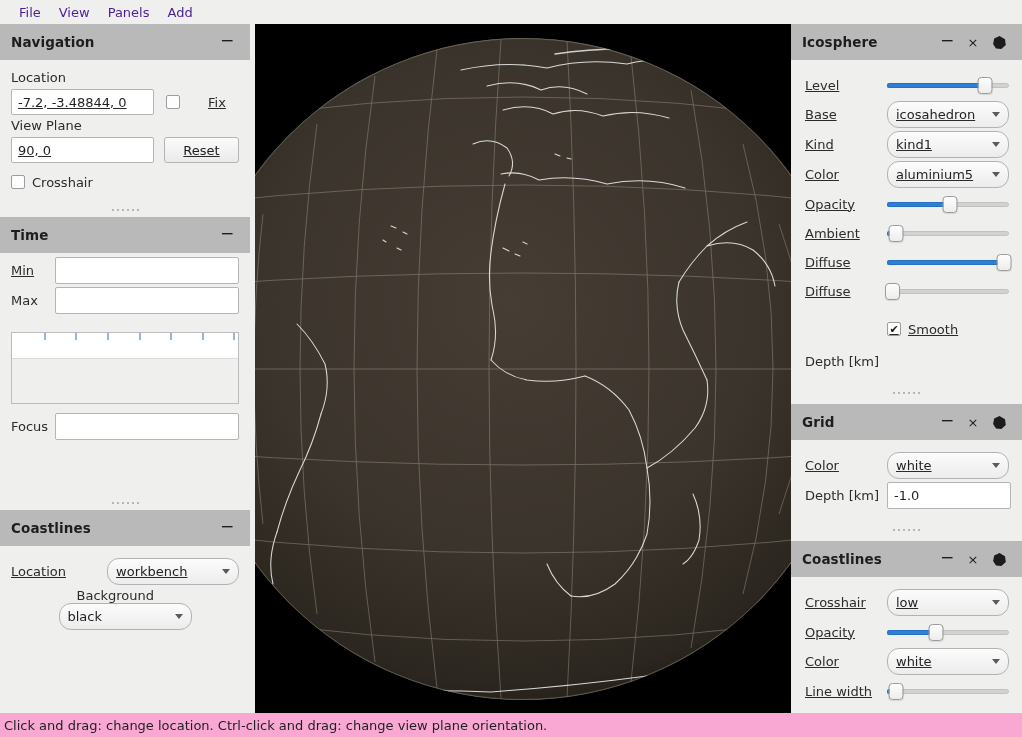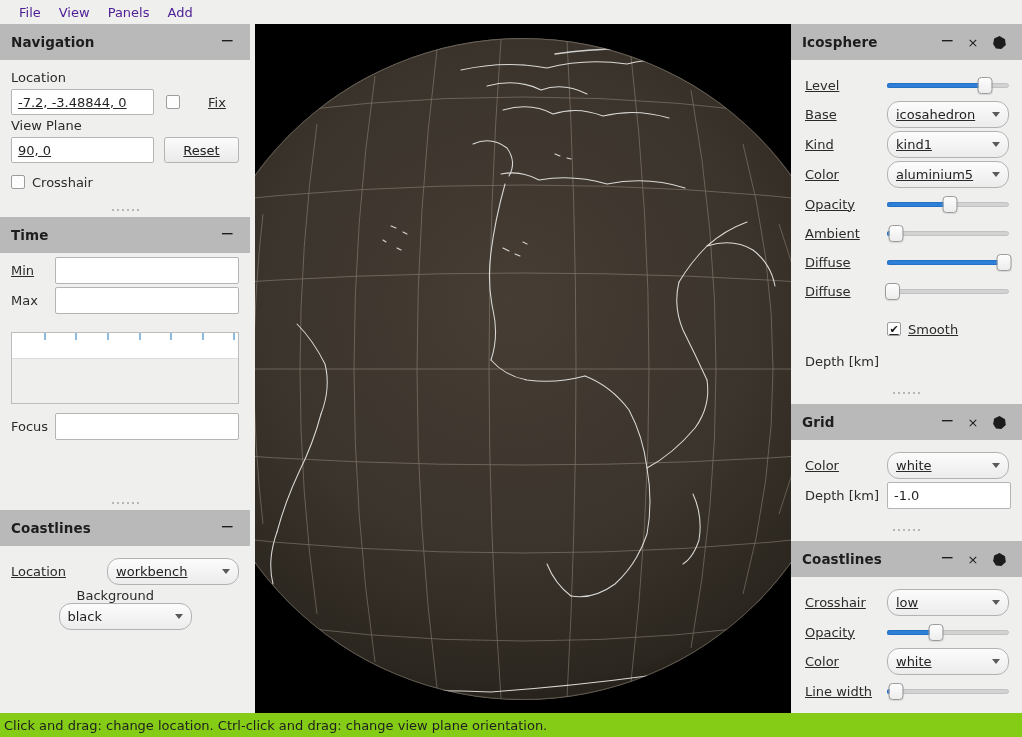--- a/index.html
+++ b/index.html
@@ -201,21 +201,21 @@
     width: 536px; height: 689px;
     background: #000000;
     overflow: hidden;
   }
   .viewport svg { display: block; }
 
   
   .statusbar {
     position: absolute; left: 0; top: 713px;
     width: 1022px; height: 24px;
-    background: #84cc16;
+    background: #f9a8d4;
     display: flex; align-items: center;
     padding-left: 4px;
     font-size: 13px; color: #1f1f1f;
   }
 </style>
 </head>
 <body>
 
 <div id="app">
 

